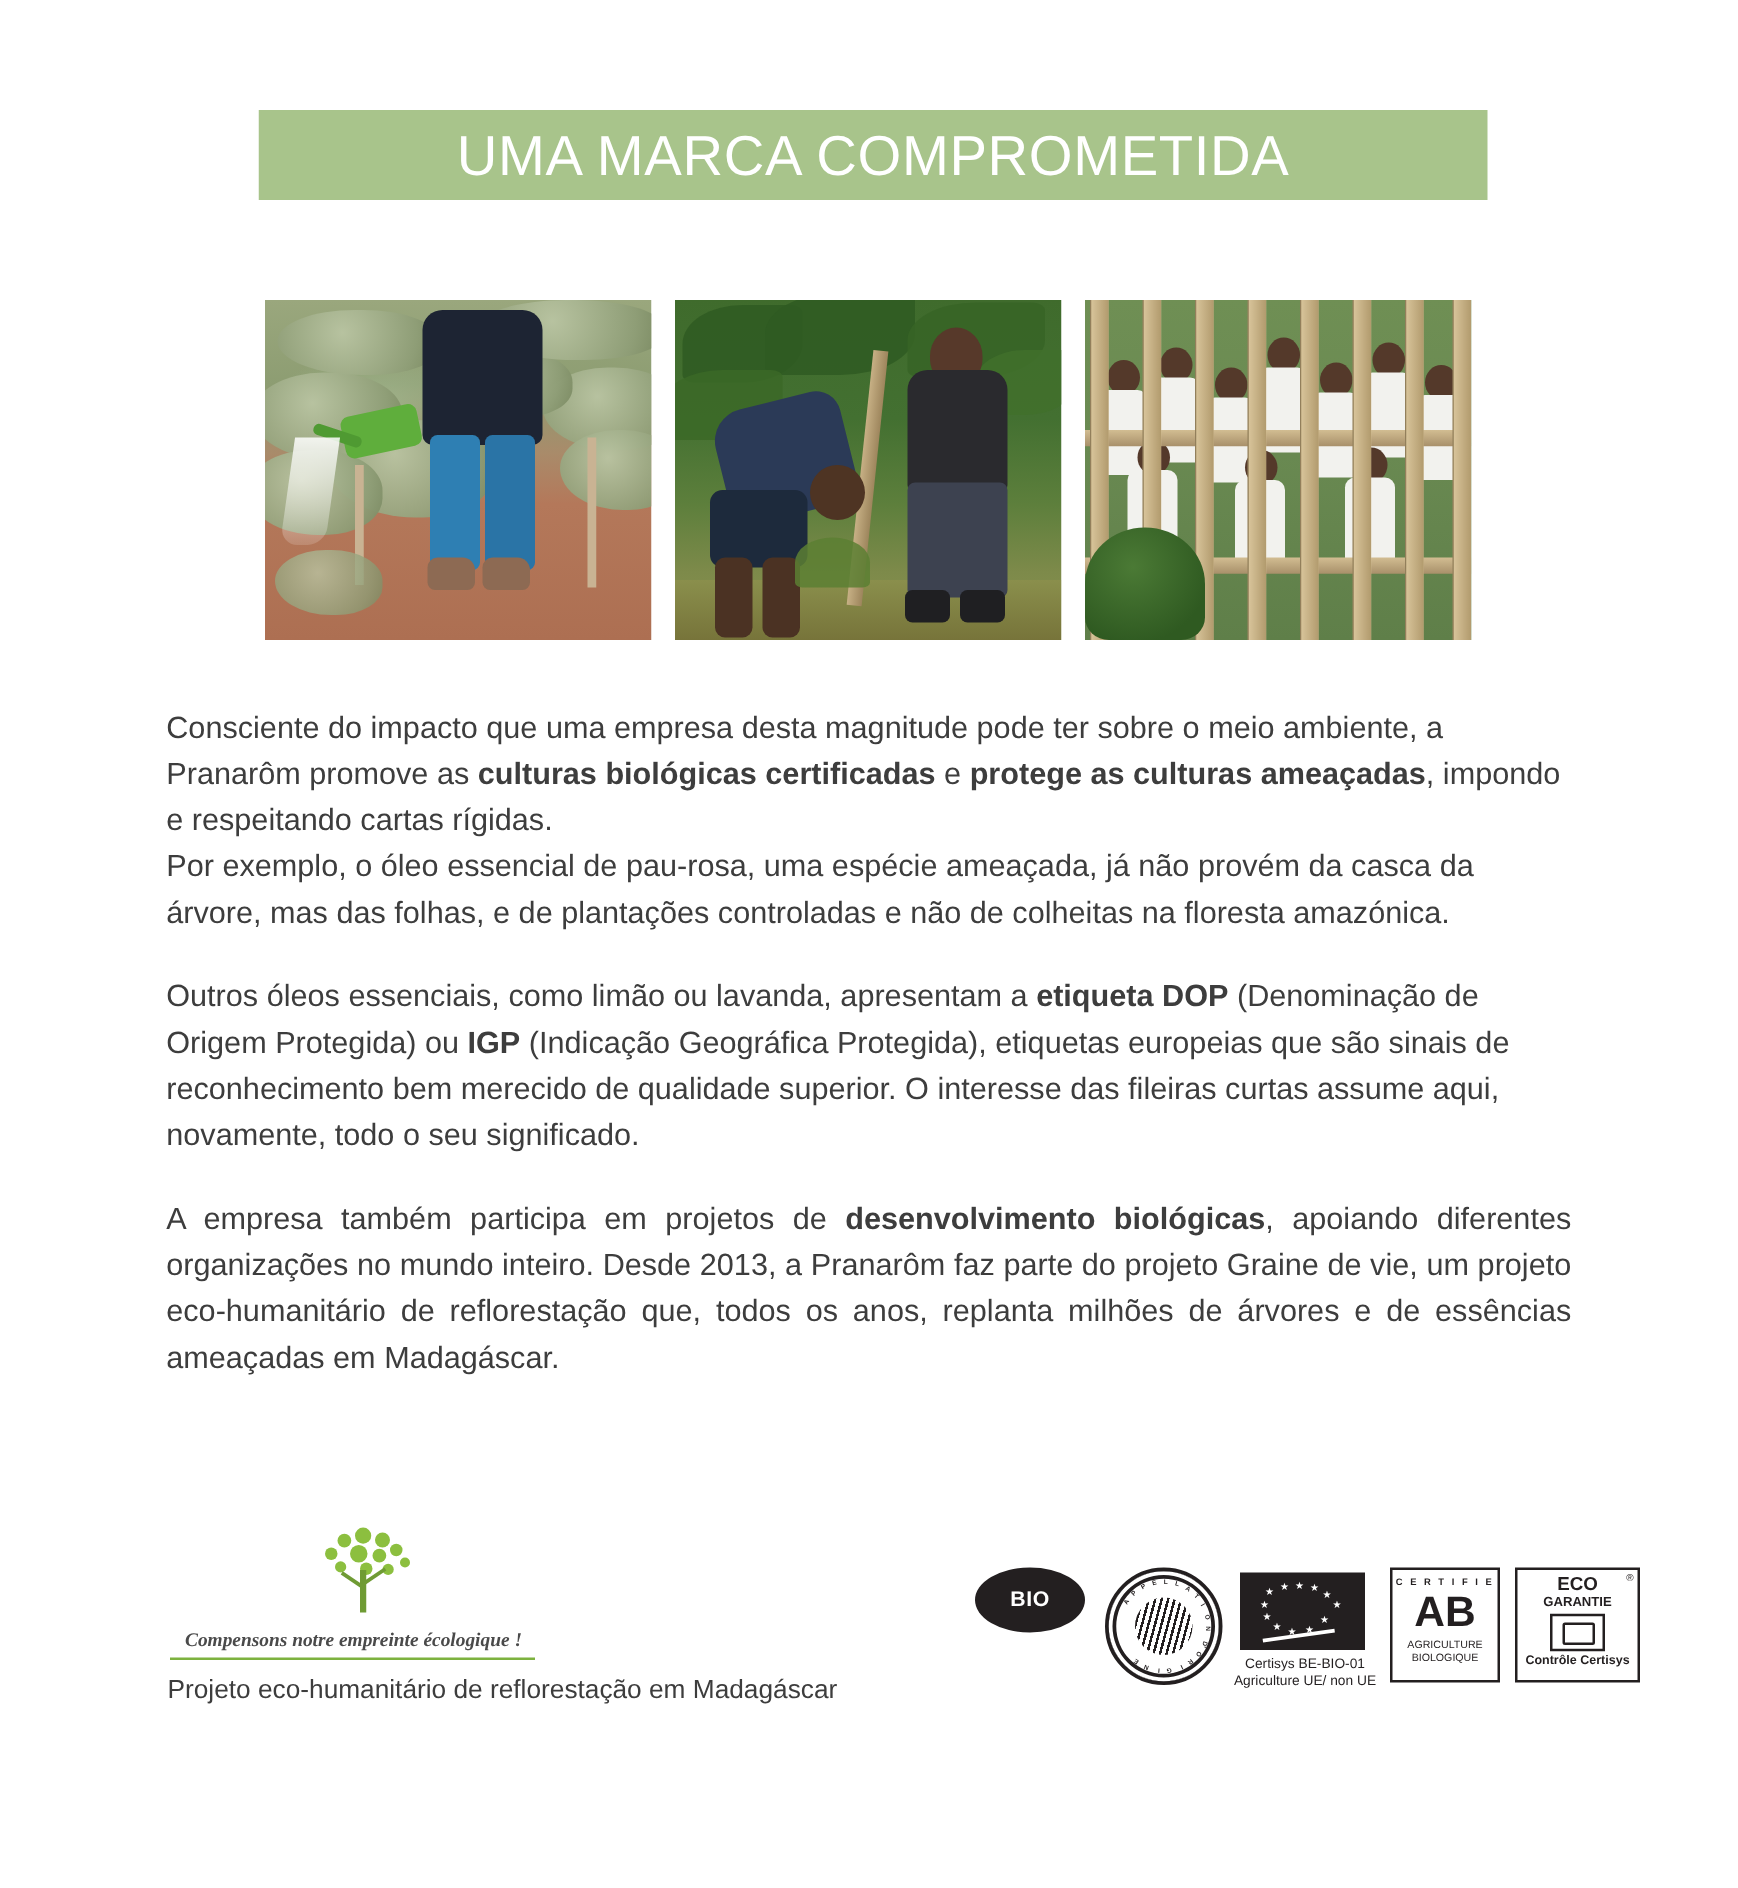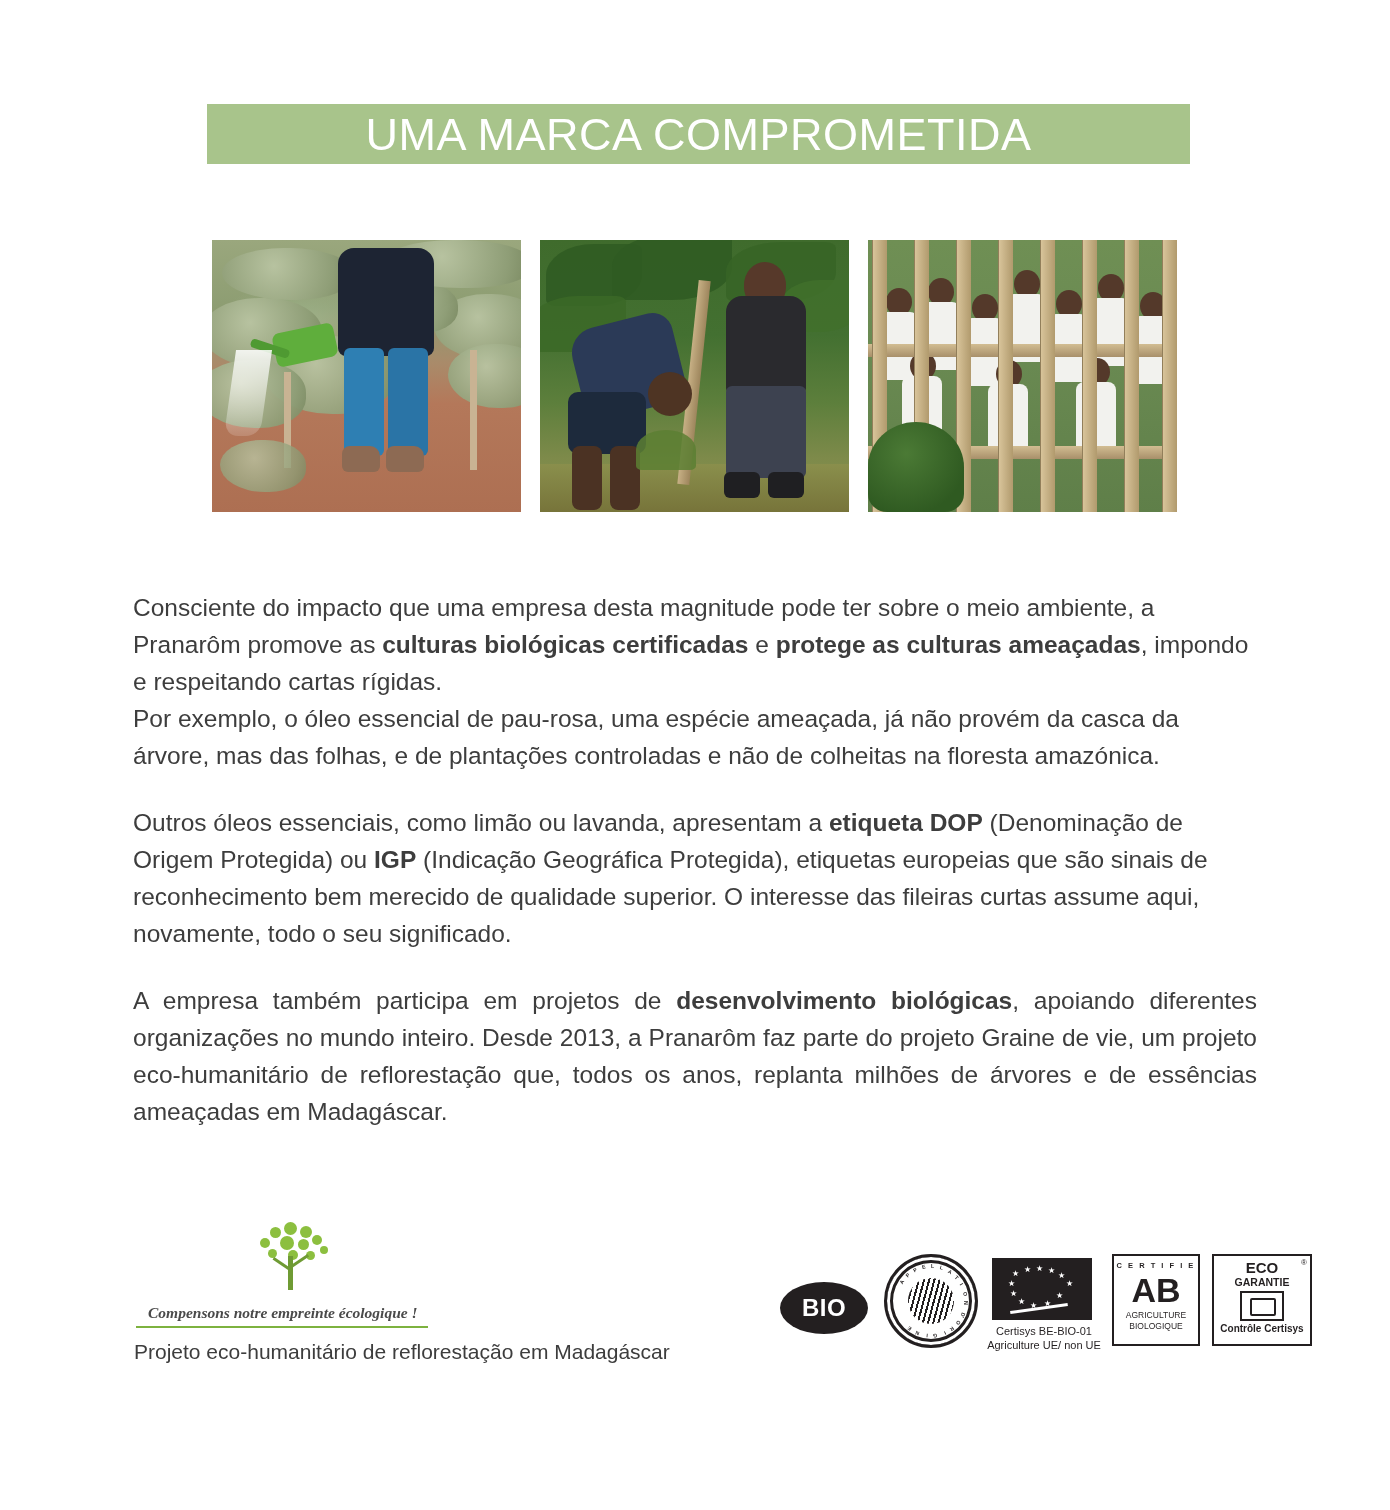--- a/index.html
+++ b/index.html
@@ -13,23 +13,23 @@
     font-family: "Liberation Sans", sans-serif;
     color: #3a3a3a;
     position: relative;
     overflow: hidden;
   }
 
   
   .header-banner {
     position: absolute;
     left: 207px;
-    top: 104px;
+    top: 88px;
     width: 983px;
-    height: 60px;
+    height: 72px;
     background: #a8c48b;
     display: flex;
     align-items: center;
     justify-content: center;
   }
   .header-title {
     color: #ffffff;
     font-size: 45px;
     font-weight: 400;
     letter-spacing: 0.5px;
@@ -209,21 +209,21 @@
   .p3-bush {
     position: absolute; left: 0; bottom: 0; width: 96px; height: 90px;
     background: radial-gradient(circle at 40% 35%, #4b7a35, #2f5a21 75%);
     border-radius: 50% 50% 20% 20%;
   }
 
   
   .body-text {
     position: absolute;
     left: 133px;
-    top: 589px;
+    top: 564px;
     width: 1124px;
     font-size: 24.5px;
     line-height: 37px;
     color: #3d3d3d;
   }
   .para { margin: 0 0 30px 0; }
   .para:last-child { margin-bottom: 0; }
   .para.justified { text-align: justify; }
   .para b { font-weight: 700; }
 
@@ -297,27 +297,27 @@
   .certs {
     position: absolute;
     left: 780px;
     top: 1250px;
     width: 492px;
     height: 95px;
   }
   .badge { position: absolute; top: 0; }
 
   .badge-bio {
-    left: 0; top: 32px;
+    left: 0; top: 4px;
     width: 88px; height: 52px;
     background: #231f20;
     border-radius: 50%;
     color: #fff;
     display: flex; align-items: center; justify-content: center;
-    font-size: 24px; font-weight: 700; letter-spacing: .5px;
+    font-size: 17px; font-weight: 700; letter-spacing: .5px;
   }
 
   .badge-aop {
     left: 104px; top: 4px;
     width: 88px; height: 88px;
     border-radius: 50%;
     background: #ffffff;
     border: 3px solid #231f20;
     box-shadow: inset 0 0 0 3px #fff, inset 0 0 0 6px #231f20;
     position: absolute;

